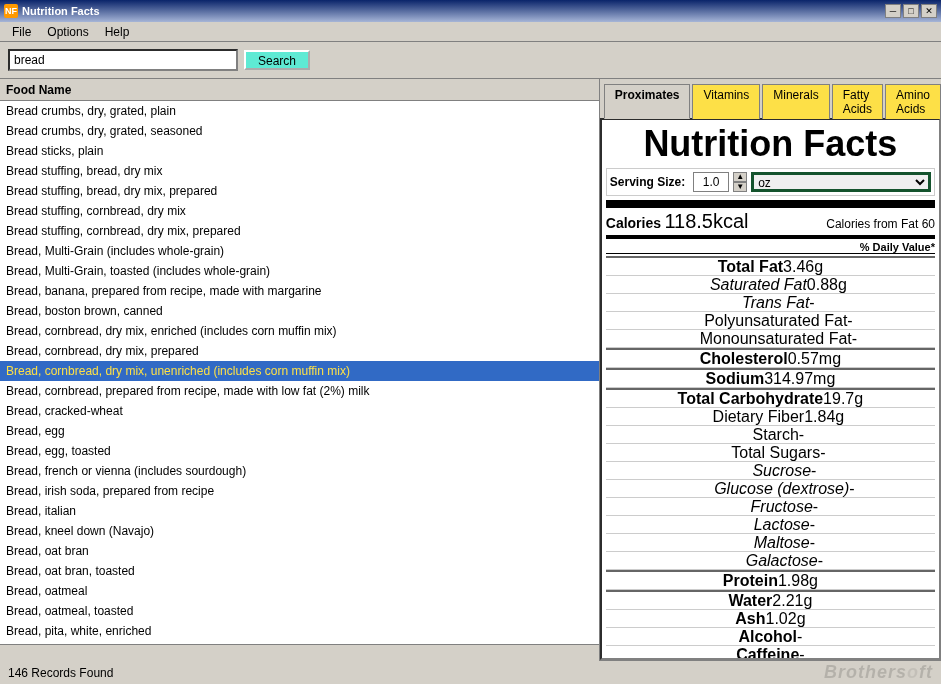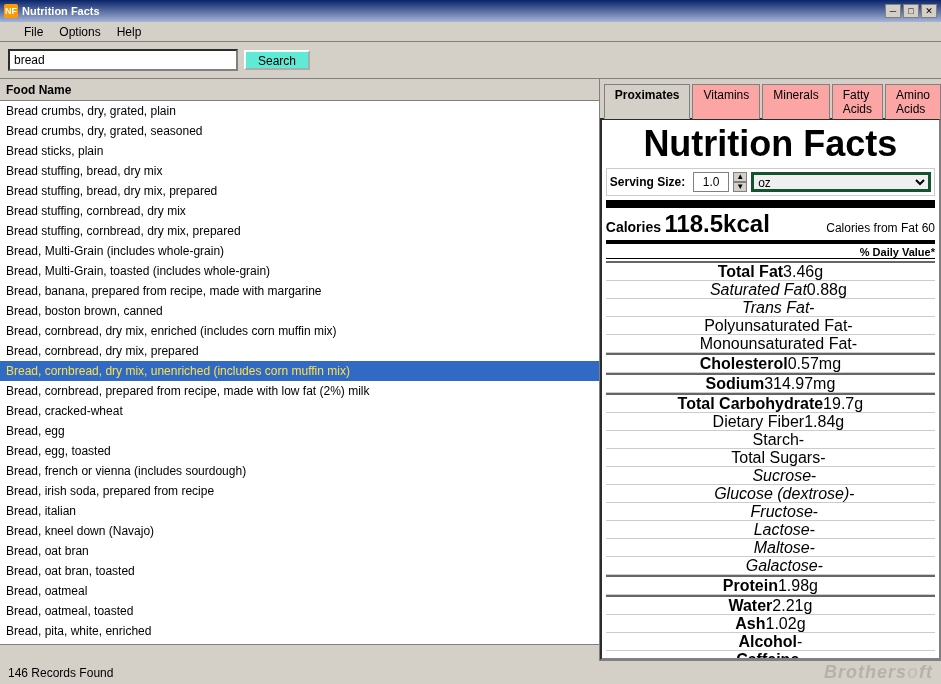--- a/index.html
+++ b/index.html
@@ -60,21 +60,21 @@
       cursor: pointer;
       color: #000;
     }
 
     
     .menu-bar {
       background: #d4d0c8;
       height: 20px;
       display: flex;
       align-items: center;
-      padding: 0 16px;
+      padding: 0 4px;
       border-bottom: 1px solid #808080;
     }
     .menu-item {
       padding: 2px 8px;
       cursor: pointer;
       font-size: 12px;
     }
 
     
     .search-bar {
@@ -176,21 +176,21 @@
       display: flex;
       background: #d4d0c8;
       padding-top: 4px;
       padding-left: 4px;
       gap: 2px;
     }
     .tab {
       padding: 3px 10px;
       border: 1px solid #808080;
       border-bottom: none;
-      background: #fca5a5;
+      background: #fde047;
       cursor: pointer;
       font-size: 12px;
       position: relative;
       top: 1px;
     }
     .tab.active {
       background: #d4d0c8;
       border-bottom: 1px solid #d4d0c8;
       z-index: 2;
       font-weight: bold;
@@ -258,21 +258,21 @@
     .calories-row {
       display: flex;
       justify-content: space-between;
       align-items: baseline;
       border-top: 8px solid #000;
       border-bottom: 4px solid #000;
       padding: 2px 0;
       margin-bottom: 2px;
     }
     .calories-label { font-weight: bold; font-size: 14px; }
-    .calories-value { font-size: 24px; font-weight: bold; }
+    .calories-value { font-size: 20px; font-weight: normal; }
     .calories-from-fat { font-size: 12px; }
 
     .daily-value-header {
       text-align: right;
       font-weight: bold;
       font-size: 11px;
       color: #000;
       border-bottom: 1px solid #000;
       margin-bottom: 2px;
     }

